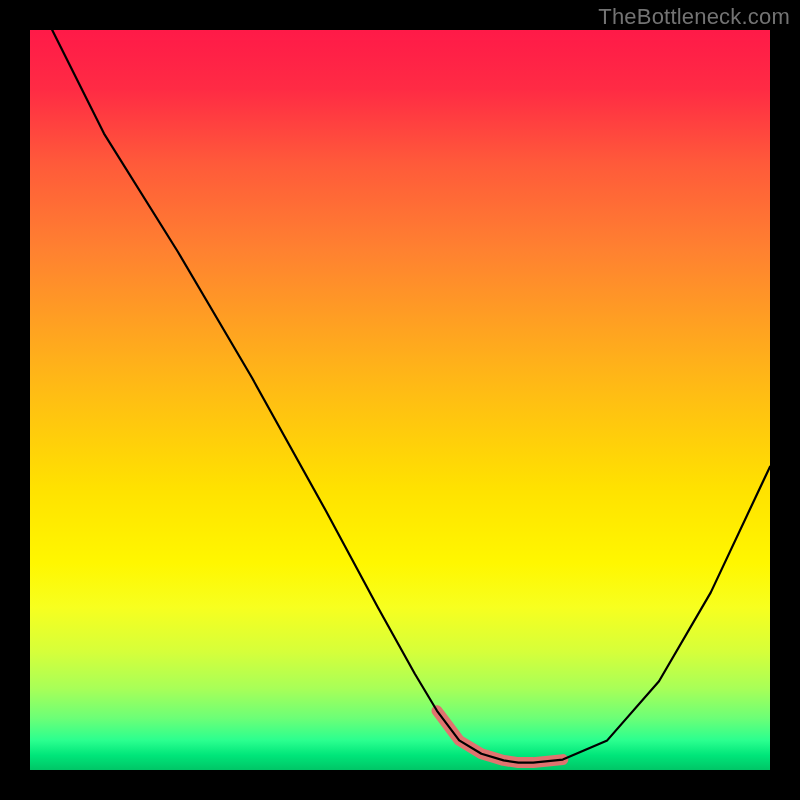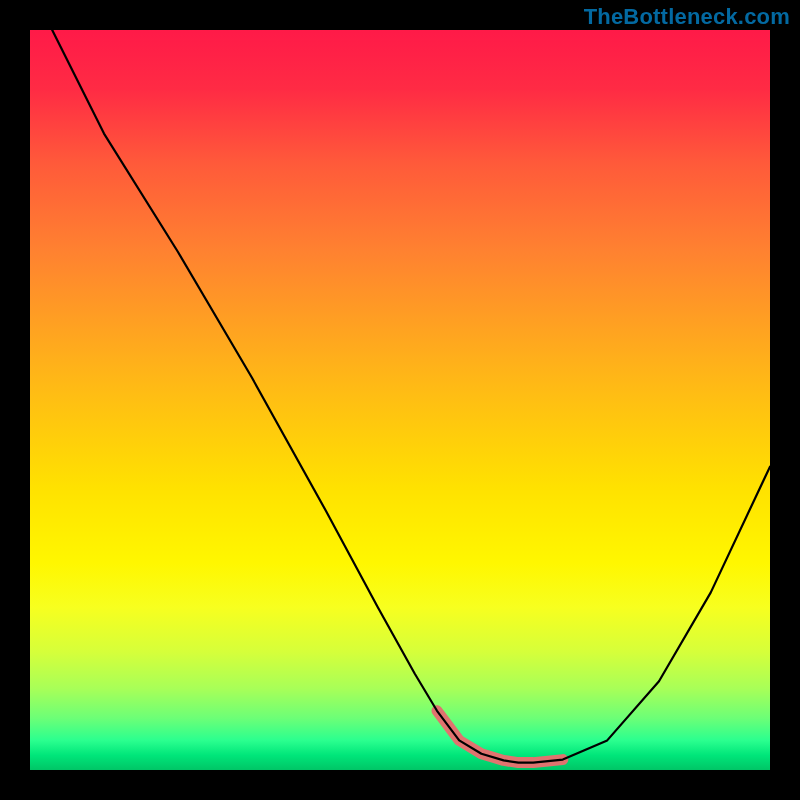--- a/index.html
+++ b/index.html
@@ -15,22 +15,22 @@
     position: relative;
     width: 800px;
     height: 800px;
     background: #000000;
   }
   .watermark {
     position: absolute;
     top: 4px;
     right: 10px;
     font-size: 22px;
-    font-weight: bold;
-    color: #0369a1;
+    font-weight: normal;
+    color: #737373;
     letter-spacing: 0.2px;
     z-index: 5;
   }
   .plot-area {
     position: absolute;
     left: 30px;
     top: 30px;
     width: 740px;
     height: 740px;
     overflow: hidden;

